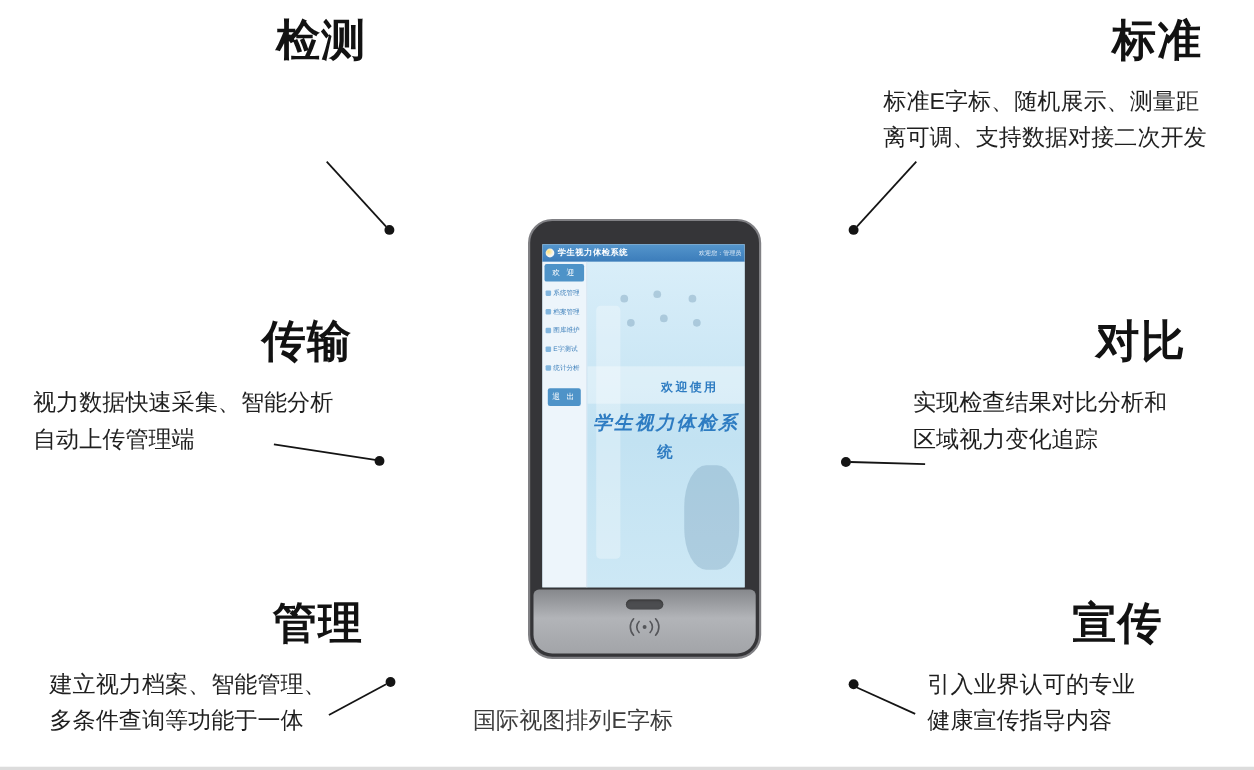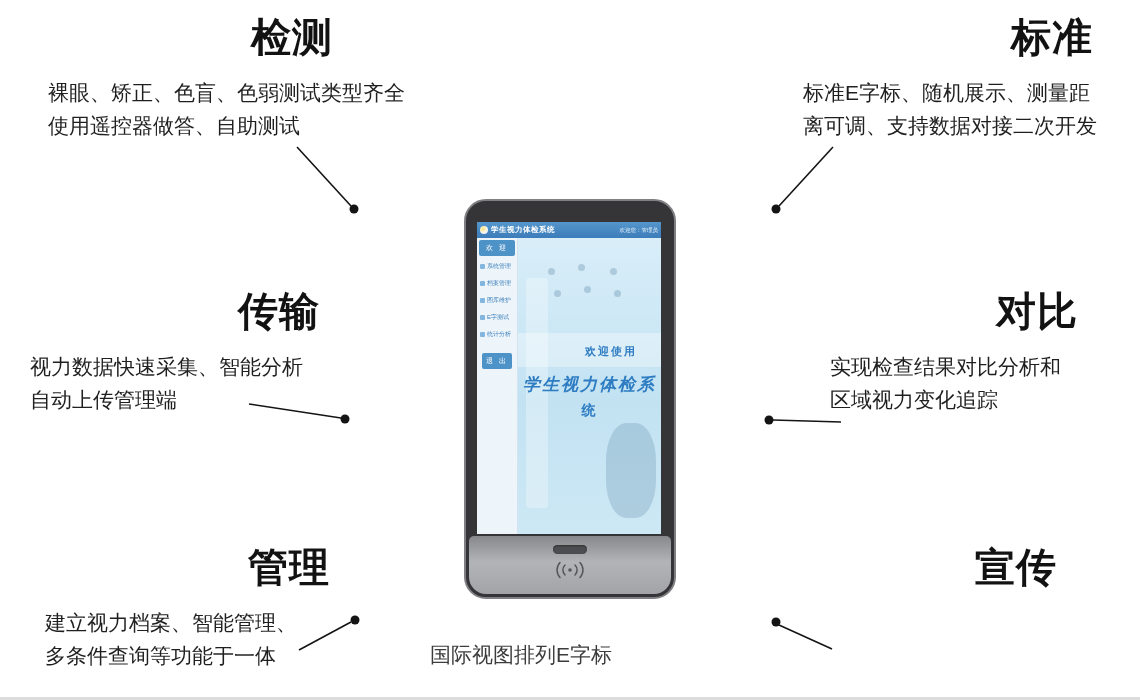--- a/index.html
+++ b/index.html
@@ -19,21 +19,21 @@
   .f-management{left:45px;top:544px;width:300px;}
   .f-management .f-title{width:285px;}
   .f-standard{left:803px;top:14px;width:300px;}
   .f-standard .f-title{width:290px;}
   .f-comparison{left:830px;top:288px;width:250px;}
   .f-comparison .f-title{width:248px;}
   .f-promotion{left:843px;top:544px;width:216px;}
   .f-promotion .f-title{width:214px;}
 
   
-  #device{position:absolute;left:464px;top:199px;width:212px;height:400px;background:#353538;border:2px solid #808084;border-radius:22px;box-sizing:border-box;}
+  #device{position:absolute;left:480px;top:199px;width:212px;height:400px;background:#353538;border:2px solid #808084;border-radius:22px;box-sizing:border-box;}
   .screen{position:absolute;left:11px;top:21px;width:184px;height:312px;background:#cfe8f5;overflow:hidden;display:flex;flex-direction:column;}
   .topbar{height:16px;background:linear-gradient(#5596cc,#3b7cba);display:flex;align-items:center;padding:0 3px;color:#fff;flex:none;}
   .logo{width:8px;height:8px;border-radius:50%;background:radial-gradient(circle at 35% 35%,#ffe27a,#f7f7f7 60%,#cfe0ee);margin-right:3px;flex:none;}
   .tb-title{font-size:7.5px;font-weight:bold;letter-spacing:.5px;white-space:nowrap;}
   .tb-right{margin-left:auto;font-size:5.5px;color:#e4effa;white-space:nowrap;}
   .screen-body{flex:1;display:flex;min-height:0;}
   .side{width:40px;background:#edf5fb;border-right:1px solid #d3e3ef;display:flex;flex-direction:column;flex:none;}
   .welcome-btn{margin:2px;background:#4e93c8;color:#fff;font-size:7px;text-align:center;padding:3px 0;border-radius:2px;letter-spacing:2px;}
   .menu-item{display:flex;align-items:center;gap:2px;padding:4px 3px;font-size:6px;color:#3f80bb;white-space:nowrap;}
   .menu-item .mi{width:5px;height:5px;background:#82b6de;border-radius:1px;flex:none;}
@@ -69,24 +69,20 @@
     <line x1="833" y1="147" x2="779" y2="206" stroke="#141414" stroke-width="1.6"></line>
     <circle cx="776" cy="209" r="4.5" fill="#141414"></circle>
     <line x1="841" y1="422" x2="773" y2="420" stroke="#141414" stroke-width="1.6"></line>
     <circle cx="769" cy="420" r="4.5" fill="#141414"></circle>
     <line x1="832" y1="649" x2="779" y2="625" stroke="#141414" stroke-width="1.6"></line>
     <circle cx="776" cy="622" r="4.5" fill="#141414"></circle>
   </svg>
 
   <section class="feature f-detection">
     <div class="f-title">检测</div>
-    <div class="f-body">
-      <span>裸眼、矫正、色盲、色弱测试类型齐全</span><br>
-      <span>使用遥控器做答、自助测试</span>
-    </div>
   </section>
 
   <section class="feature f-transmission">
     <div class="f-title">传输</div>
     <div class="f-body">
       <span>视力数据快速采集、智能分析</span><br>
       <span>自动上传管理端</span>
     </div>
   </section>
 
@@ -109,20 +105,24 @@
   <section class="feature f-comparison">
     <div class="f-title">对比</div>
     <div class="f-body">
       <span>实现检查结果对比分析和</span><br>
       <span>区域视力变化追踪</span>
     </div>
   </section>
 
   <section class="feature f-promotion">
     <div class="f-title">宣传</div>
+    <div class="f-body">
+      <span>引入业界认可的专业</span><br>
+      <span>健康宣传指导内容</span>
+    </div>
   </section>
 
   <div id="device">
     <div class="screen">
 
       <div class="topbar">
         <span class="logo"></span>
         <span class="tb-title">学生视力体检系统</span>
         <span class="tb-right">欢迎您：管理员</span>
       </div>

